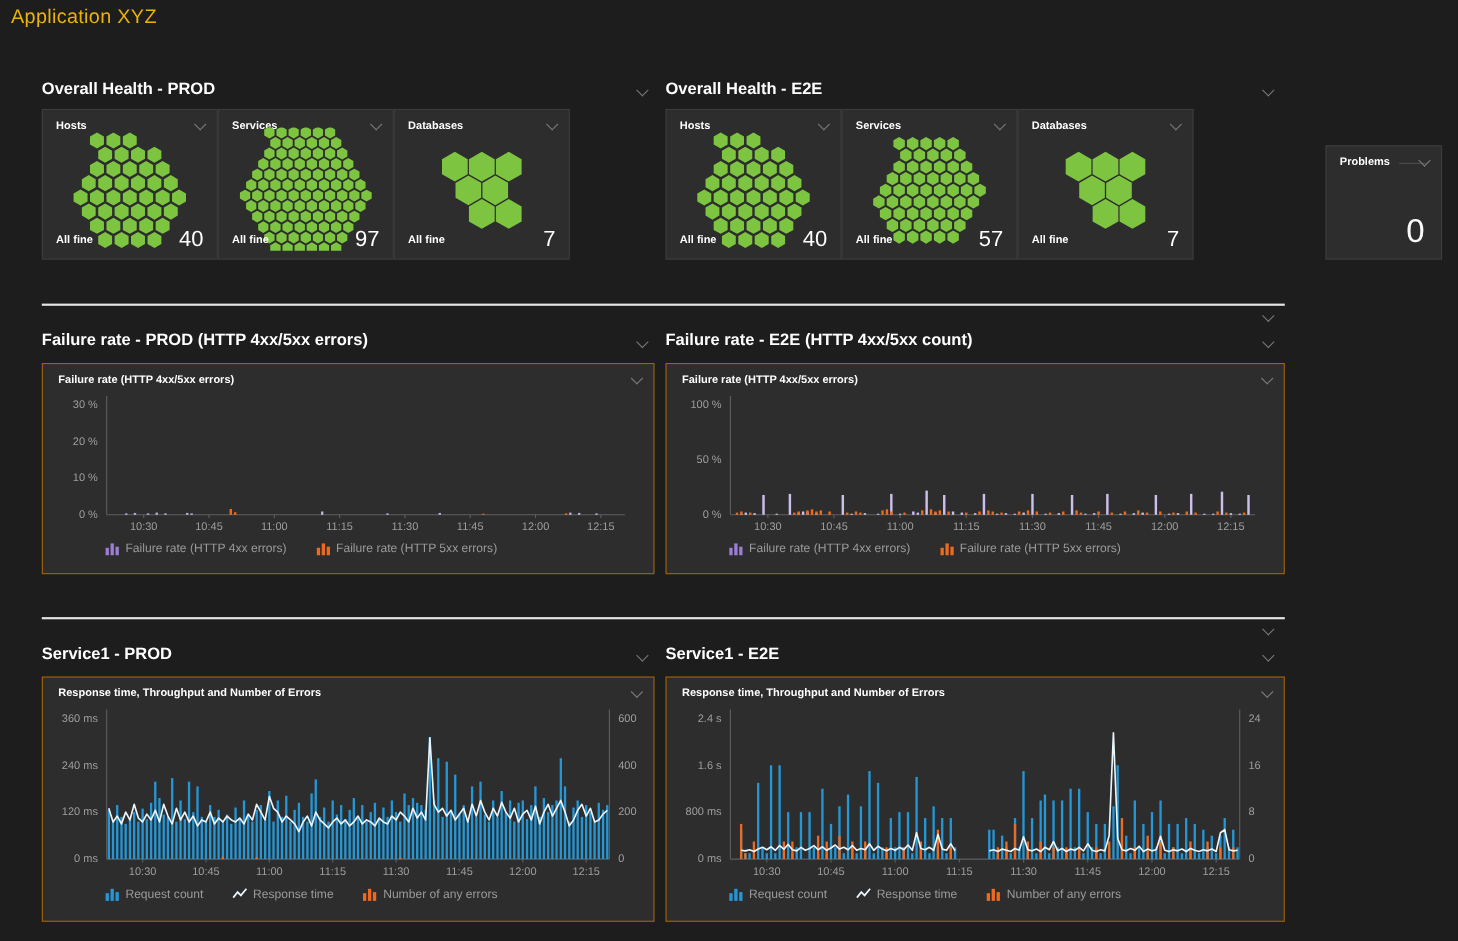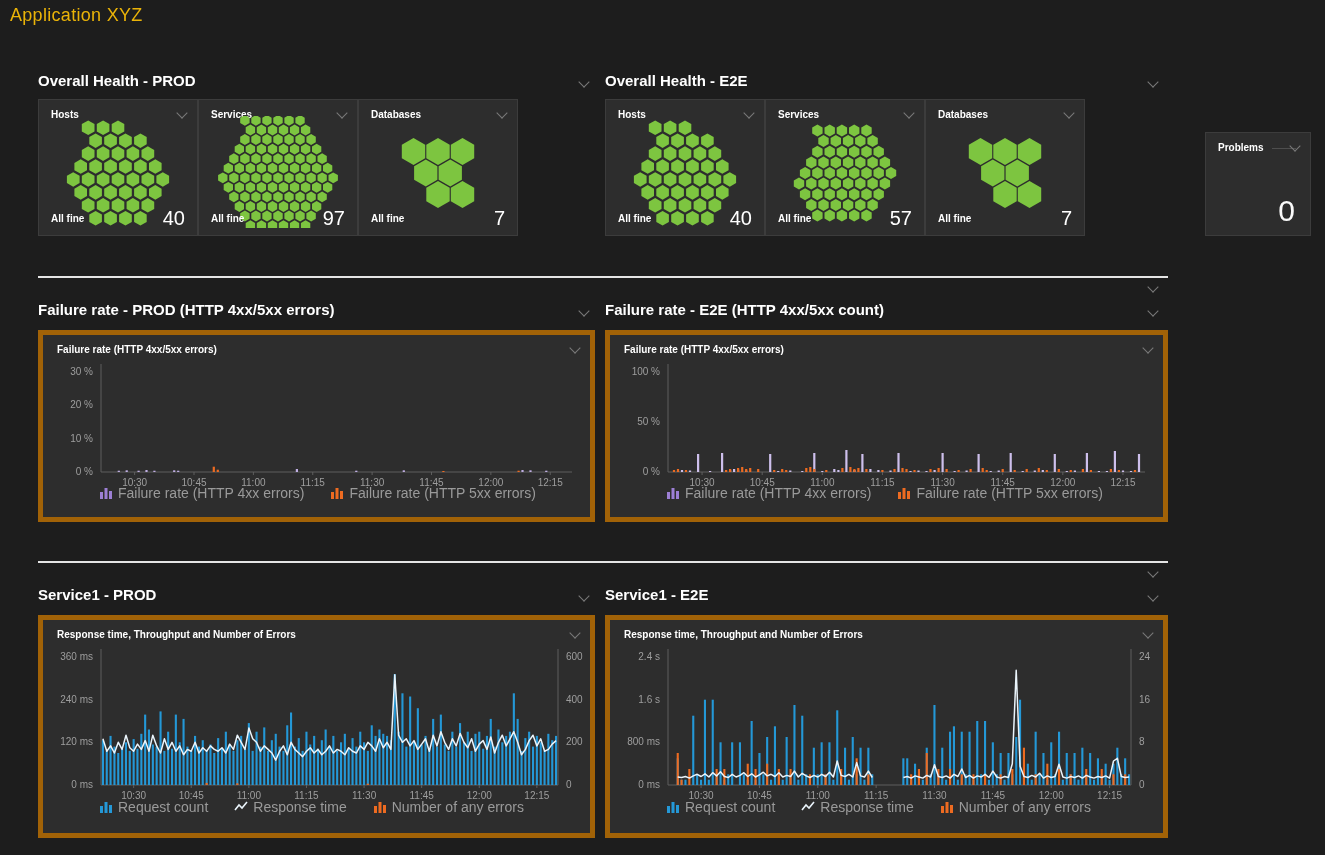--- a/index.html
+++ b/index.html
@@ -21,24 +21,24 @@
   .chev-box{position:absolute;top:8px;right:9px;width:12px;height:12px}
   .hex-svg{position:absolute;left:50%;top:16px;transform:translateX(-50%)}
   .h-status{position:absolute;left:12px;bottom:11px;font-size:10px;font-weight:bold;color:#fff}
   .h-count{position:absolute;right:12px;bottom:5px;font-size:20px;color:#fff}
 
   #problems-tile{position:absolute;left:1205px;top:132px;width:106px;height:104px;
                  background:#2d2d2d;border:1px solid #3c3c3c;box-sizing:border-box}
   .p-line{position:absolute;left:66px;top:15px;width:24px;height:1px;background:#4e4e4e}
   .p-count{position:absolute;right:15px;bottom:7px;font-size:30px;font-weight:300;color:#fbfbfb}
 
-  .chart-tile{position:absolute;background:#2d2d2d;border:5px solid #a16207;box-sizing:border-box}
+  .chart-tile{position:absolute;background:#2d2d2d;border:1px solid #a16207;box-sizing:border-box}
   .chart-title{position:absolute;left:14px;top:9px;font-size:10px;font-weight:bold;color:#fff;white-space:nowrap}
   .plot{position:absolute;left:0;top:0;right:0;bottom:0}
-  .legend{position:absolute;left:56px;display:flex;gap:26px;align-items:center;font-size:14px;color:#9a9a9a;white-space:nowrap}
+  .legend{position:absolute;left:56px;display:flex;gap:26px;align-items:center;font-size:11px;color:#9a9a9a;white-space:nowrap}
   .legend-item{display:flex;align-items:center;gap:5px}
   svg text{font-family:"Liberation Sans",sans-serif;font-size:10px;fill:#9e9e9e}
 </style>
 </head>
 <body>
 
 <div id="app-title">Application XYZ</div>
 
 <div class="sec-h" style="left:38px;top:72px">Overall Health - PROD</div>
 <span class="sec-chev" style="left:578px;top:77px">

